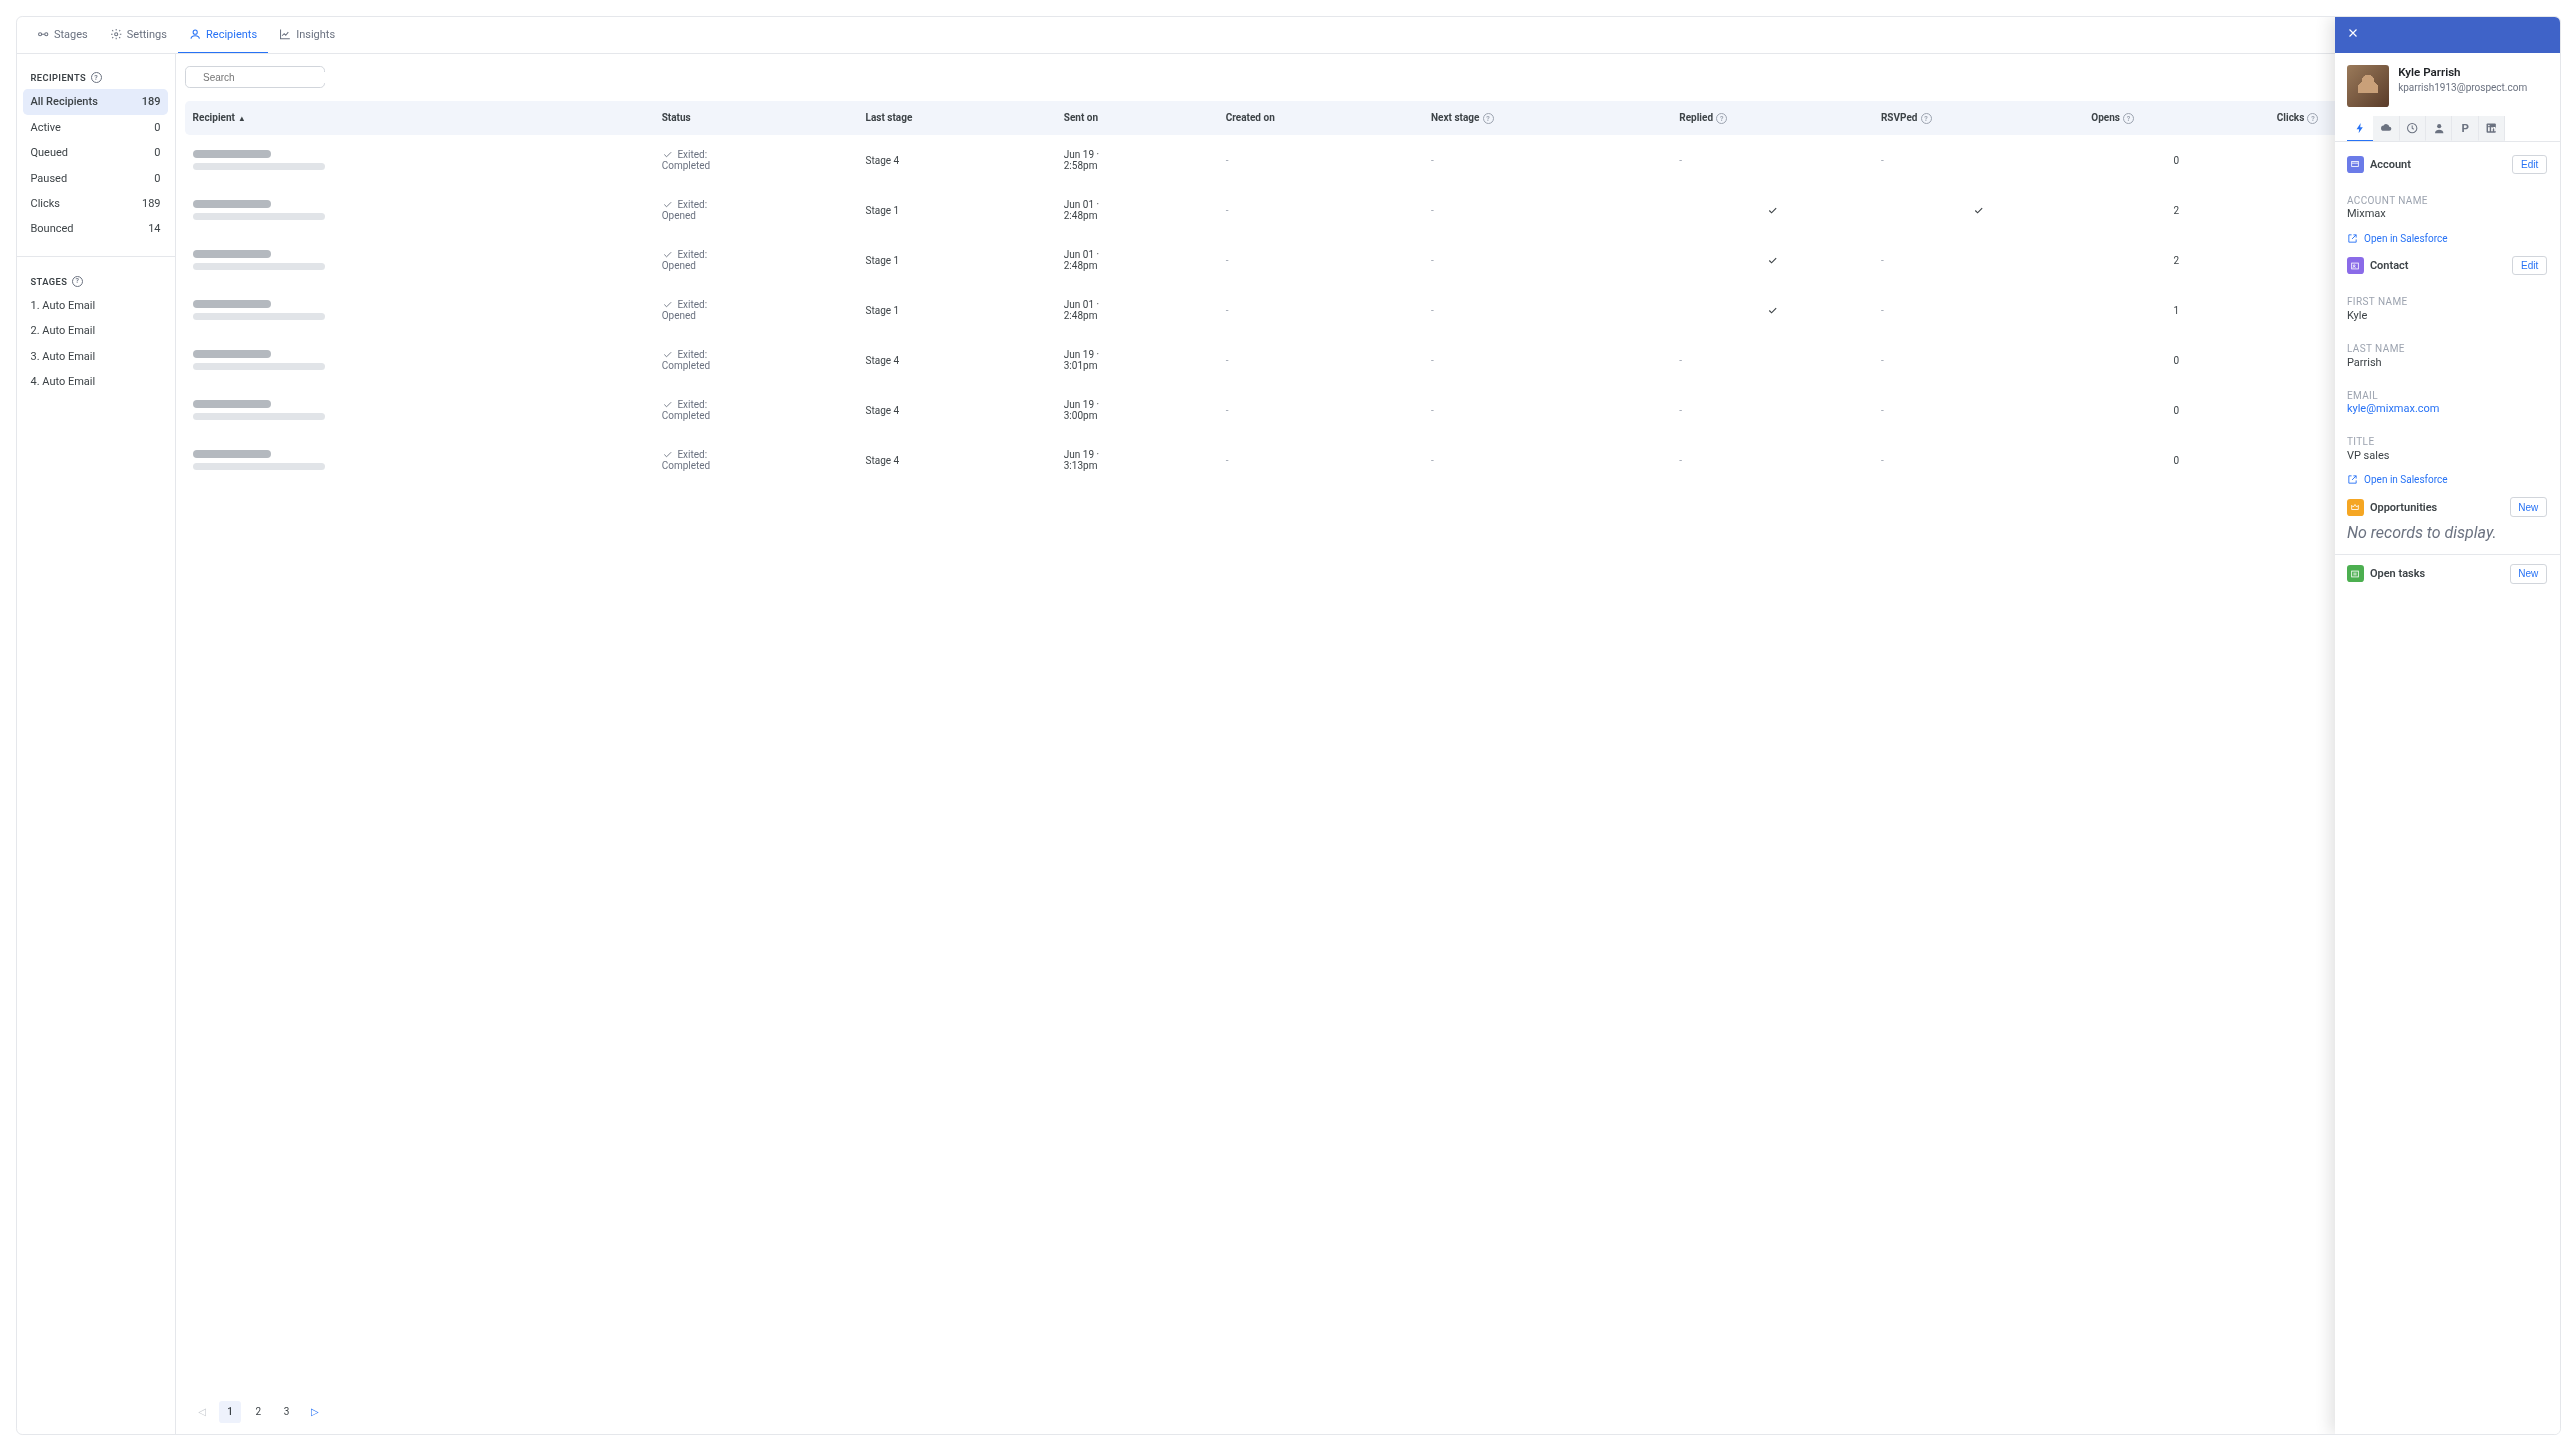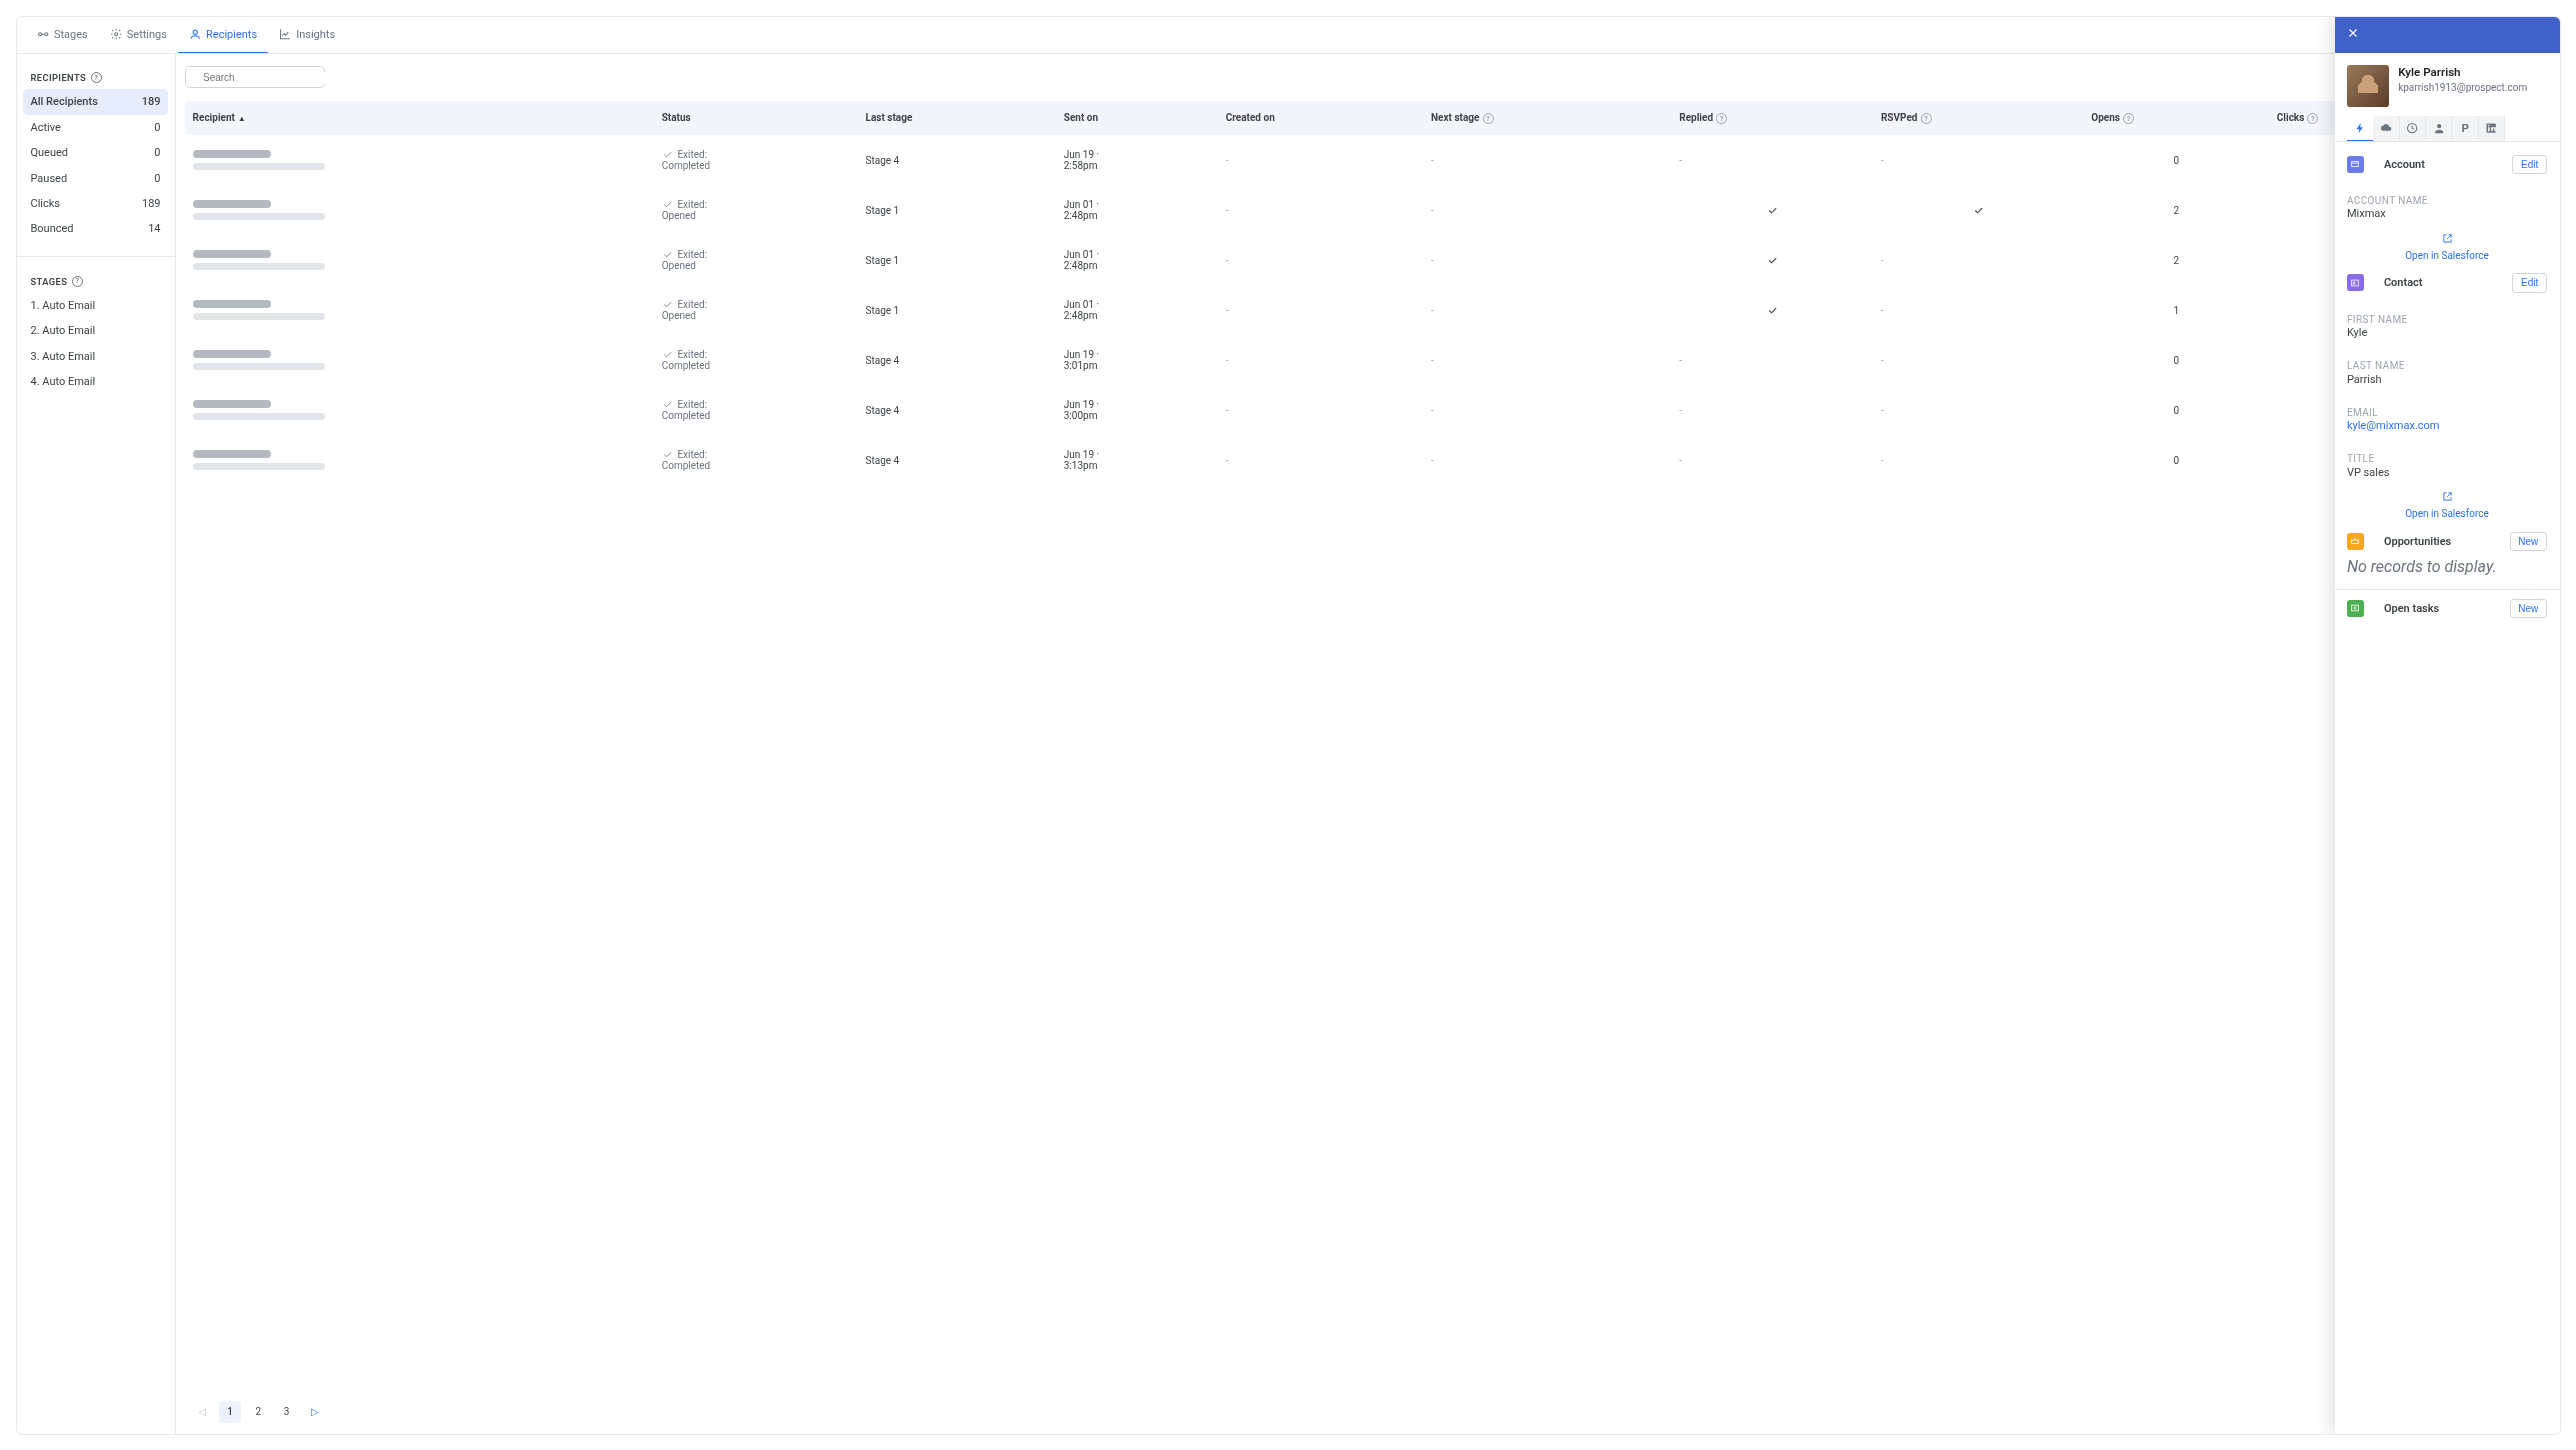--- a/index.html
+++ b/index.html
@@ -62,29 +62,29 @@
 .profile { display: flex; gap: 9.3px; margin-bottom: 9.3px; }
 .avatar { width: 42px; height: 42px; border-radius: 3.1px; background: linear-gradient(135deg,#9a7a5a,#5a3c2a); position: relative; overflow: hidden; }
 .avatar::after { content: ""; position: absolute; top: 7.8px; left: 11px; width: 20px; height: 20px; background: radial-gradient(circle at 50% 40%, #c9a079 40%, transparent 41%), radial-gradient(circle at 50% 95%, #c9a079 55%, transparent 56%); }
 .profile-name { font-weight: 600; font-size: 11.6px; color: #1f2226; }
 .profile-email { color: #6b7280; font-size: 10px; margin-top: 3.1px; }
 .panel-tabs { display: flex; border-bottom: 0.8px solid #e5e7eb; margin: 6.2px -12.4px 12.4px; padding: 0 12.4px; }
 .panel-tab { width: 26.4px; height: 25px; display: flex; align-items: center; justify-content: center; color: #6b7280; cursor: pointer; border-bottom: 1.6px solid transparent; }
 .panel-tab.active { color: #2772f5; border-bottom-color: #2772f5; }
 .panel-tab:not(.active) { background: #f1f3f5; border-right: 0.8px solid #e5e7eb; }
 .panel-tab svg { width: 12.4px; height: 12.4px; }
-.section-row { display: flex; align-items: center; gap: 20px; margin-bottom: 6.2px; }
+.section-row { display: flex; align-items: center; gap: 6px; margin-bottom: 6.2px; }
 .section-icon { width: 17px; height: 17px; border-radius: 3.1px; display: flex; align-items: center; justify-content: center; color: #fff; }
 .section-icon svg { width: 10px; height: 10px; stroke: #fff; fill: none; stroke-width: 2; }
 .section-title { font-weight: 600; font-size: 11px; flex: 1; }
 .btn-outline { border: 0.8px solid #d1d5db; background: #fff; color: #2772f5; padding: 3.1px 7.8px; border-radius: 3.1px; font-size: 10px; cursor: pointer; }
 .field-label { font-size: 10px; letter-spacing: 0.4px; color: #9ca3af; text-transform: uppercase; margin-top: 21px; }
 .field-value { font-size: 11px; color: #3d4347; margin-top: 1.6px; }
 .field-value.link { color: #2772f5; }
-.open-sf { display: flex; align-items: center; gap: 6.2px; color: #2772f5; font-size: 10px; margin: 12.4px 0; cursor: pointer; flex-direction: column; }
+.open-sf { display: flex; align-items: center; gap: 6.2px; color: #2772f5; font-size: 10px; margin: 12.4px 0; cursor: pointer; }
 .open-sf svg { width: 11px; height: 11px; stroke: #2772f5; fill: none; stroke-width: 2; }
 .no-records { font-style: italic; color: #6b7280; font-size: 16px; margin: 3.1px 0 12.4px; }
 .divider { height: 0.8px; background: #e5e7eb; margin: 9.3px -12.4px; }
 </style>
 </head>
 <body>
 
 <div class="app">
 
   <div class="topnav">

